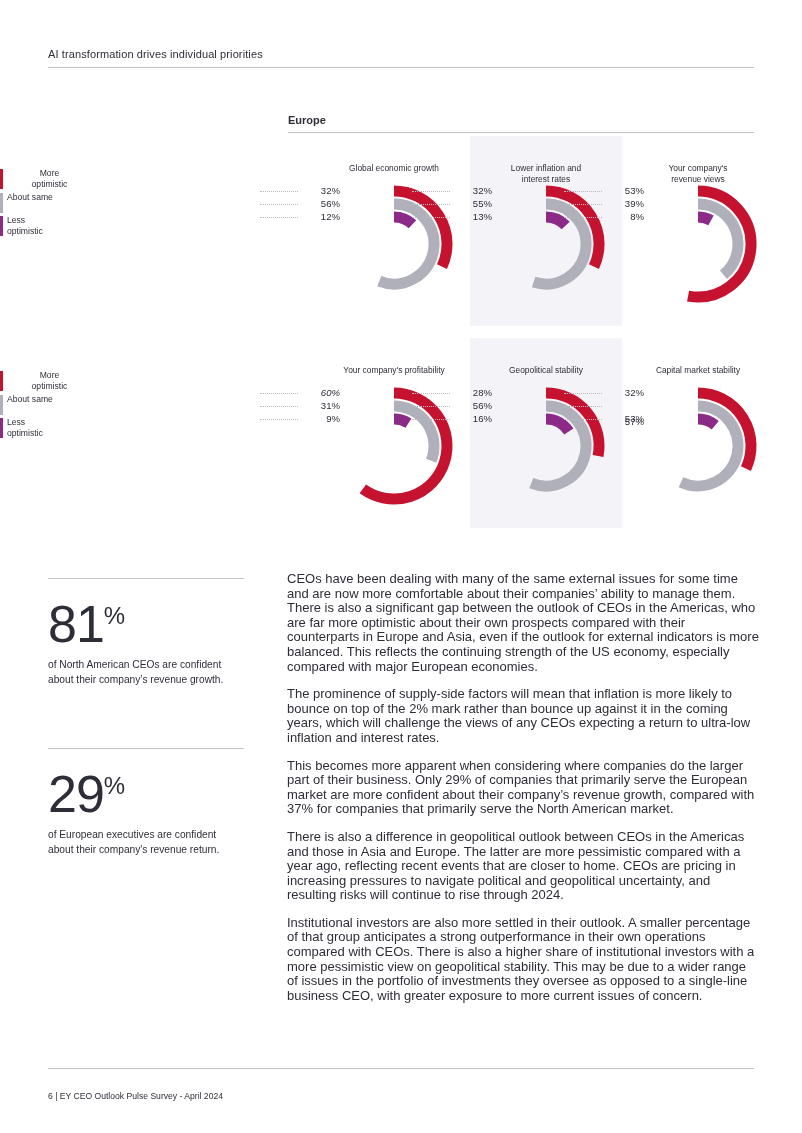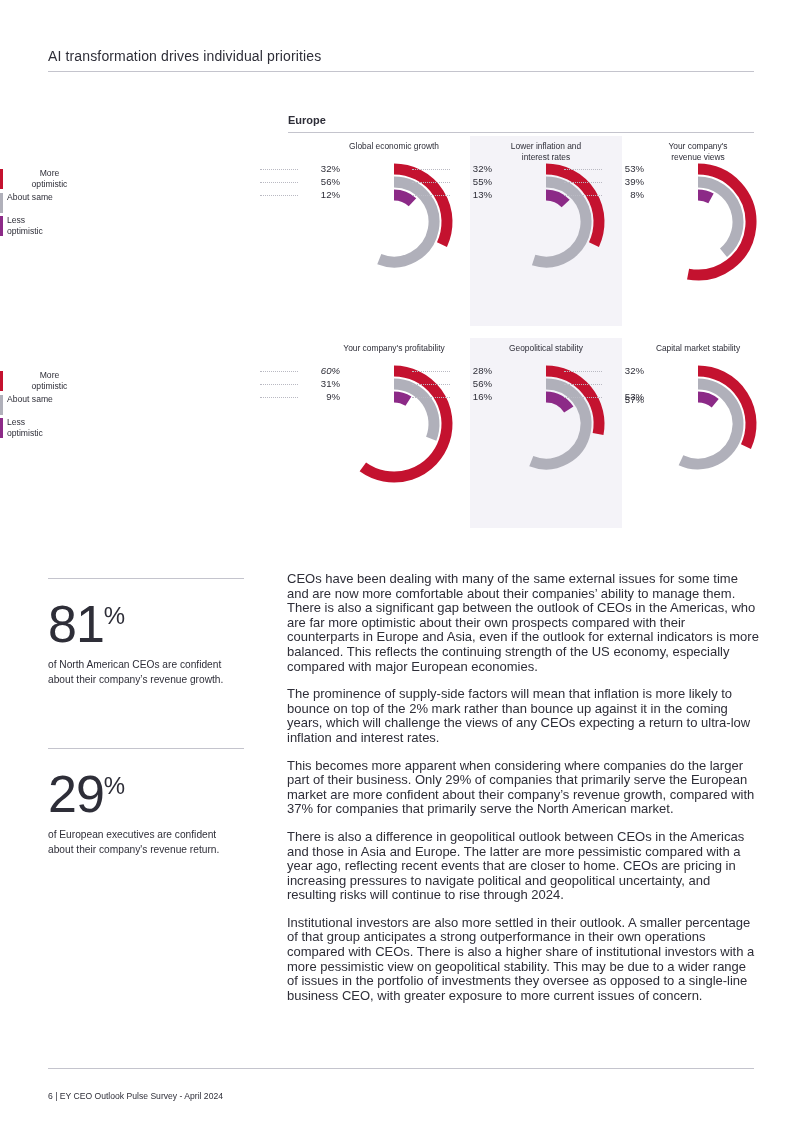--- a/index.html
+++ b/index.html
@@ -12,39 +12,39 @@
     position:relative;
     overflow:hidden;
   }
   .page{position:relative;width:802px;height:1133px;}
 
   
   .header{
     position:absolute;left:48px;top:48px;width:706px;
   }
   .header-title{
-    font-size:14px;color:#2e2e38;letter-spacing:.01em;
+    font-size:11px;color:#2e2e38;letter-spacing:.01em;
     padding-bottom:7px;
   }
   .header-rule{border-bottom:1px solid #c4c4cd;width:706px;}
 
   
   .europe-block{position:absolute;left:288px;top:114px;width:466px;}
   .europe-title{font-size:11px;font-weight:bold;color:#2e2e38;padding-bottom:6px;}
   .europe-rule{border-bottom:1px solid #c4c4cd;width:466px;}
 
   .charts-area{position:absolute;left:288px;top:136px;width:470px;height:400px;}
 
   .shade-band{
     position:absolute;background:#f4f3f8;
   }
   .shade-band.r1{left:182px;top:0px;width:152px;height:190px;}
   .shade-band.r2{left:182px;top:202px;width:152px;height:190px;}
 
-  .chart-row{position:absolute;left:0;width:470px;height:190px;}
+  .chart-row{position:absolute;left:0;width:470px;height:190px;margin-top:22px;}
   .chart-row.row1{top:0px;}
   .chart-row.row2{top:202px;}
 
   .chart-cell{position:absolute;width:152px;height:190px;}
   .chart-cell.c0{left:30px;}
   .chart-cell.c1{left:182px;}
   .chart-cell.c2{left:334px;}
 
   .chart-title{
     position:absolute;top:5px;left:0;width:152px;

